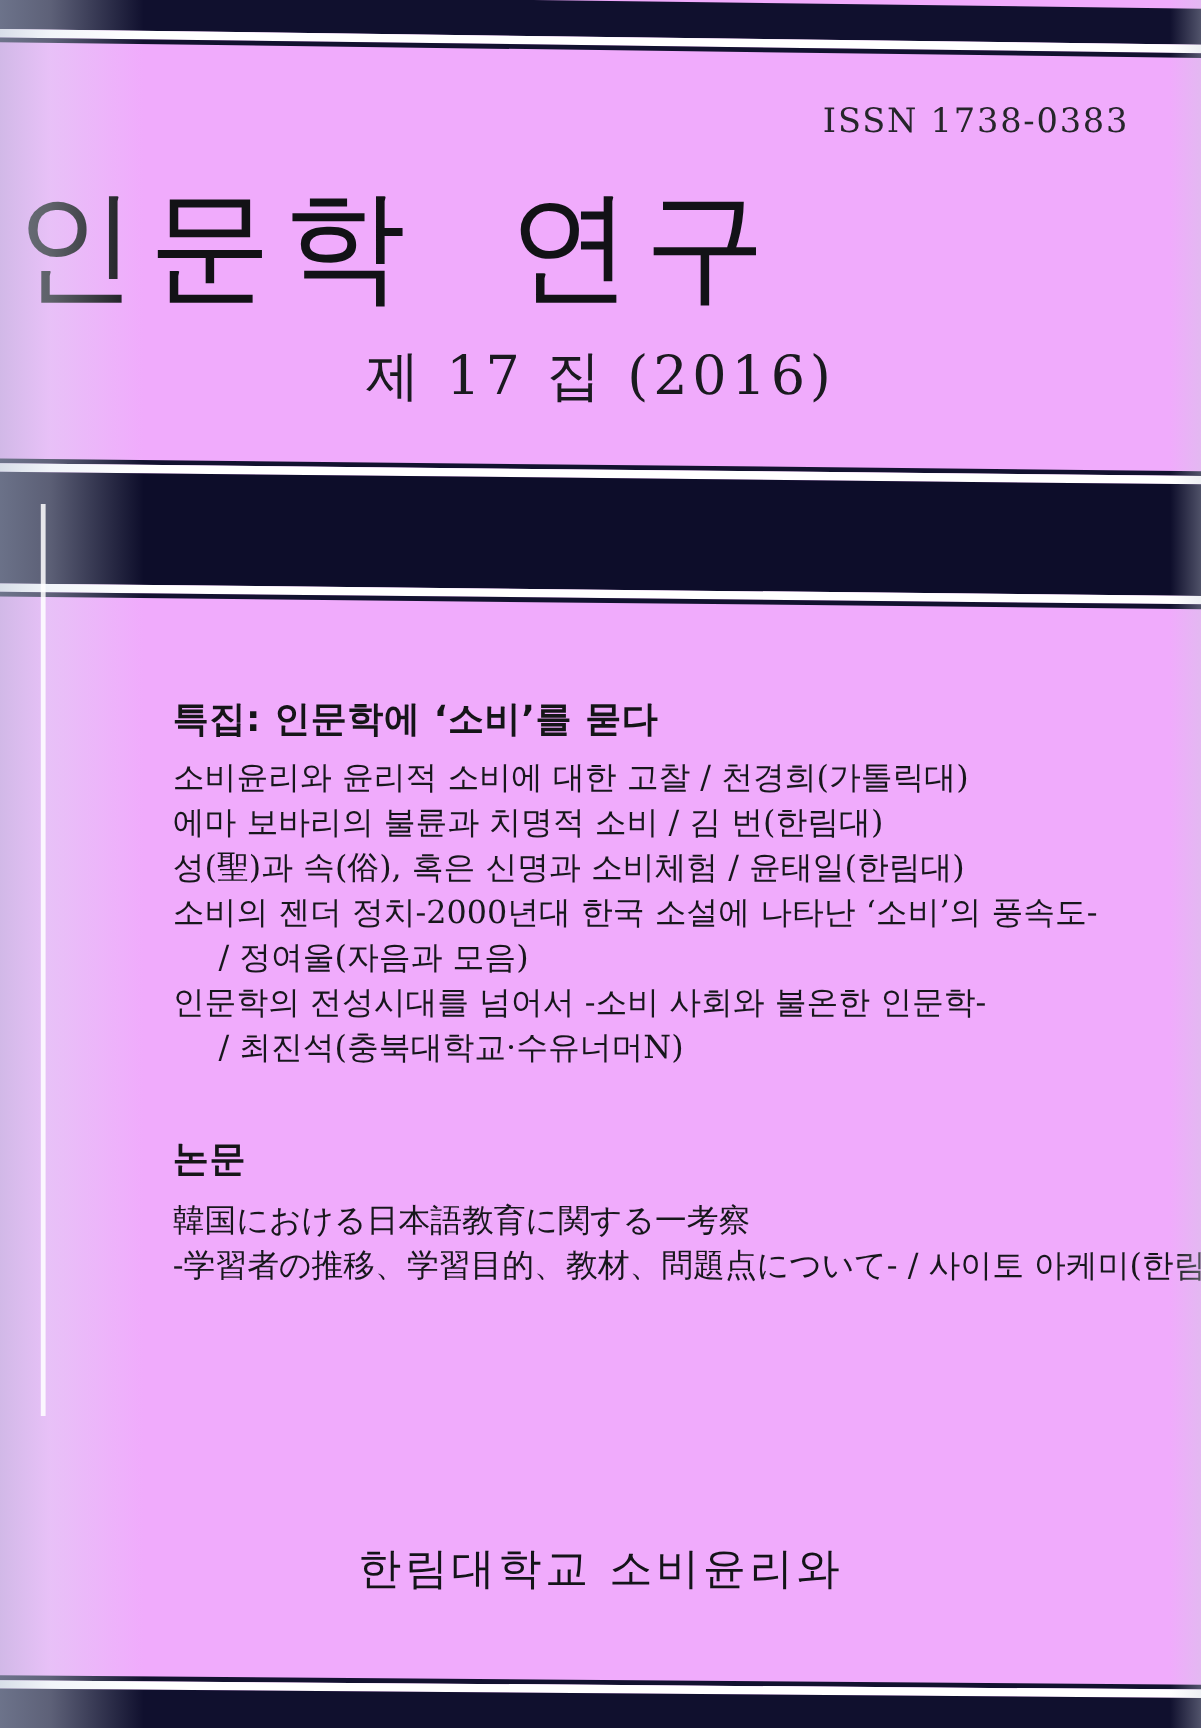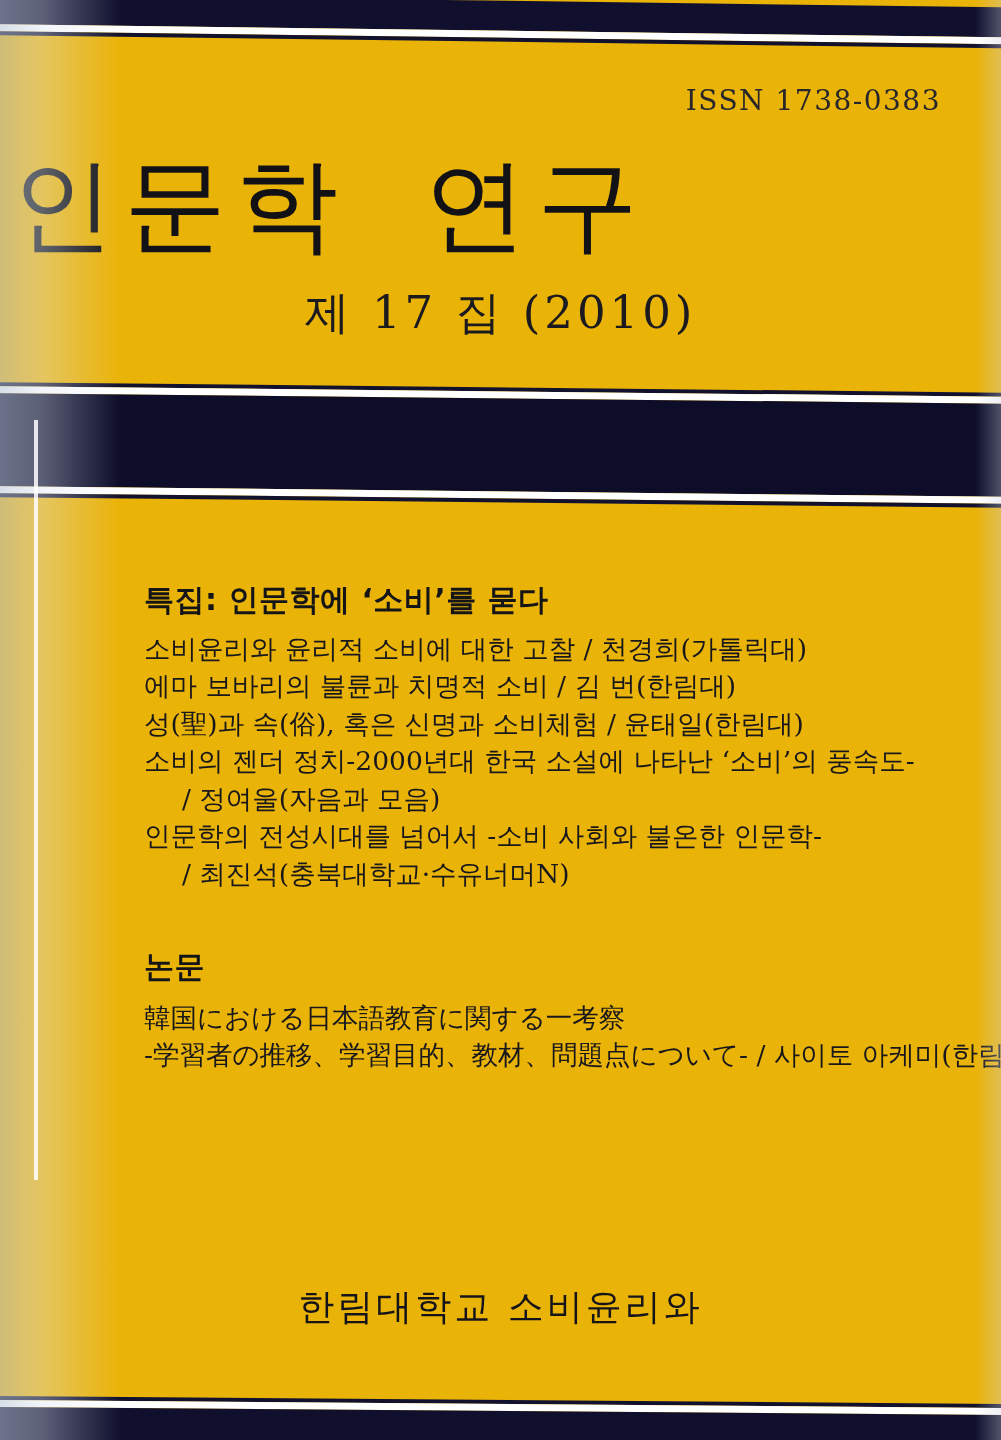--- a/index.html
+++ b/index.html
@@ -1,19 +1,19 @@
 <!DOCTYPE html>
 <html><head>
 <meta charset="utf-8">
 <style>
   html,body{margin:0;padding:0;}
   .page{
     position:relative;
     width:1001px;height:1440px;
-    background:#eab308;
+    background:#f0abfc;
     overflow:hidden;
     font-family:"DejaVu Serif", serif;
     color:#17171c;
   }
   
   .band{position:absolute;left:-14px;width:1034px;transform-origin:left center;z-index:1;}
   .band-top{top:-6px;transform:rotate(0.75deg);}
   .band-mid{top:382px;transform:rotate(0.60deg);}
   .band-bottom{top:1396px;transform:rotate(0.45deg);}
   .b-thick{height:30px;background:#10102e;}
@@ -76,21 +76,21 @@
   <div class="band band-top">
     <div class="b-thick"></div>
     <div class="b-gap"></div>
     <div class="b-thin"></div>
   </div>
 
   <div class="issn">ISSN 1738-0383</div>
 
   <h1 class="title">인문학 연구</h1>
 
-  <div class="issue">제 17 집 (2010)</div>
+  <div class="issue">제 17 집 (2016)</div>
 
   <div class="band band-mid">
     <div class="b-thin"></div>
     <div class="b-gap"></div>
     <div class="b-thick2"></div>
     <div class="b-gap"></div>
     <div class="b-thin"></div>
   </div>
 
   <div class="toc">

